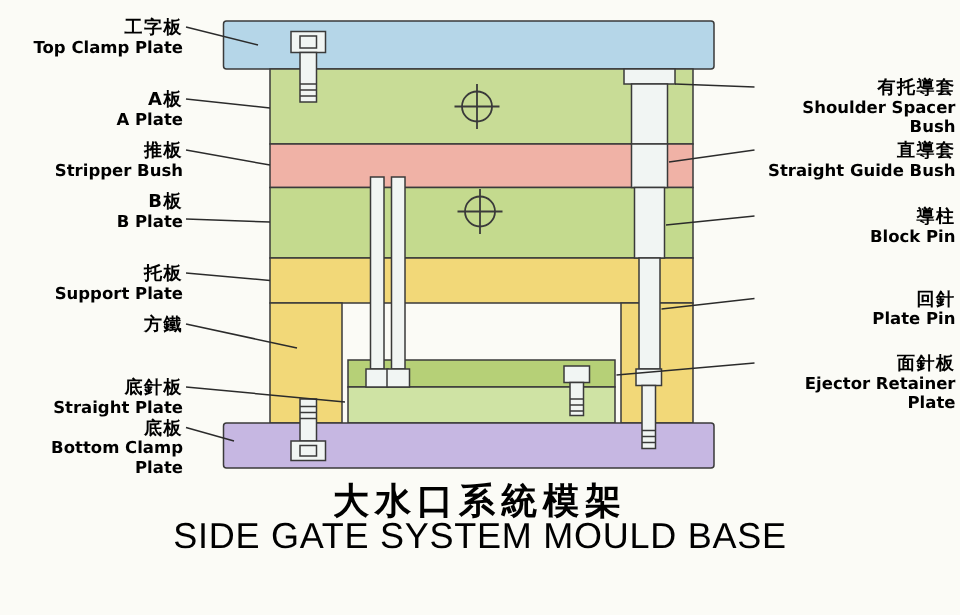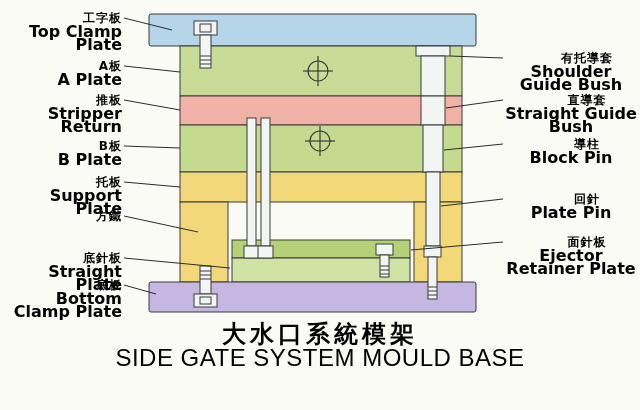--- a/index.html
+++ b/index.html
@@ -5,23 +5,23 @@
   html,body { margin:0; padding:0; background:#ffffff; }
   .page {
     position:relative; width:640px; height:410px;
     background:#fbfbf6; overflow:hidden;
     font-family:"DejaVu Sans","Liberation Sans",sans-serif;
     color:#000;
   }
   svg.diagram { position:absolute; left:0; top:0; }
   .lbl { position:absolute; line-height:13px; }
   .lbl .zh { display:block; font-size:12px; font-weight:bold; letter-spacing:1px;padding-left:32px; }
-  .lbl .en { display:block; font-size:16px; font-weight:bold; }
+  .lbl .en { display:block; font-size:11px; font-weight:bold; }
   .lbl.left  { left:0; width:122px; text-align:right; }
-  .lbl.right { left:505px; width:132px; text-align:center; }
+  .lbl.right { left:505px; width:132px; text-align:right; }
   .title-zh {
     position:absolute; top:318px; left:0; width:100%;
     text-align:center; font-size:24px; font-weight:bold; letter-spacing:4px;
   }
   .title-en {
     position:absolute; top:344px; left:0; width:100%;
     text-align:center; font-size:24px; font-weight:normal; letter-spacing:0.5px;
     font-family:"Liberation Sans","DejaVu Sans",sans-serif;
   }
 </style>
@@ -126,23 +126,23 @@
   <div class="lbl left" style="top:12px">
     <span class="zh">工字板</span>
     <span class="en">Top Clamp Plate</span>
   </div>
   <div class="lbl left" style="top:60px">
     <span class="zh">A板</span>
     <span class="en">A Plate</span>
   </div>
   <div class="lbl left" style="top:94px">
     <span class="zh">推板</span>
-    <span class="en">Stripper Return</span>
+    <span class="en">Stripper Bush</span>
   </div>
-  <div class="lbl left" style="top:140px">
+  <div class="lbl left" style="top:128px">
     <span class="zh">B板</span>
     <span class="en">B Plate</span>
   </div>
   <div class="lbl left" style="top:176px">
     <span class="zh">托板</span>
     <span class="en">Support Plate</span>
   </div>
   <div class="lbl left" style="top:210px">
     <span class="zh">方鐵</span>
   </div>
@@ -150,21 +150,21 @@
     <span class="zh">底針板</span>
     <span class="en">Straight Plate</span>
   </div>
   <div class="lbl left" style="top:279px">
     <span class="zh">底板</span>
     <span class="en">Bottom Clamp Plate</span>
   </div>
 
   <div class="lbl right" style="top:52px">
     <span class="zh">有托導套</span>
-    <span class="en">Shoulder Guide Bush</span>
+    <span class="en">Shoulder Spacer Bush</span>
   </div>
   <div class="lbl right" style="top:94px">
     <span class="zh">直導套</span>
     <span class="en">Straight Guide Bush</span>
   </div>
   <div class="lbl right" style="top:138px">
     <span class="zh">導柱</span>
     <span class="en">Block Pin</span>
   </div>
   <div class="lbl right" style="top:193px">

